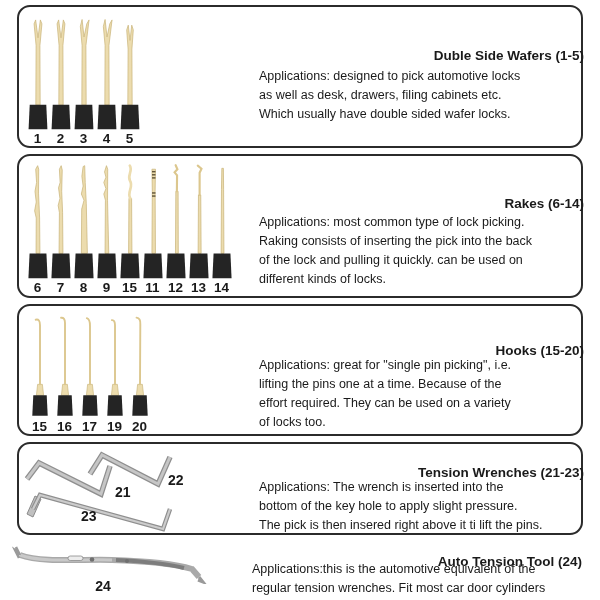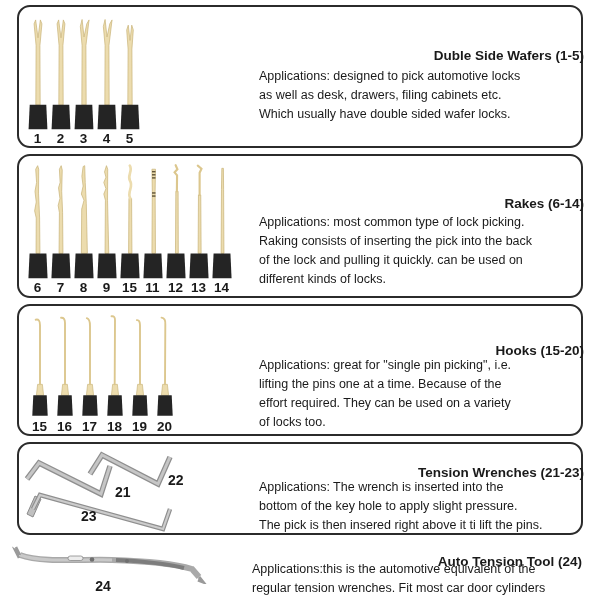--- a/index.html
+++ b/index.html
@@ -179,28 +179,20 @@
           <div class="pick-num">16</div>
         </div>
         <div class="pick-slot" style="width: 25px;">
           <svg width="24" height="104" viewBox="0 0 24 132">
             <path d="M9,88 L15,88 L16.6,102 L7.4,102 Z" fill="#ecdcae" stroke="#c8b377" stroke-width="0.8" stroke-linejoin="round"></path>
             <path d="M12,88 L12,14 Q12,5 8,4" fill="none" stroke="#dcc78e" stroke-width="2.4" stroke-linecap="round"></path>
             <polygon points="3.5,102 20.5,102 21.8,128 2.2,128" fill="#242424"></polygon>
           </svg>
           <div class="pick-num">17</div>
         </div>
-        <div class="pick-slot" style="width: 25px;">
-          <svg width="24" height="104" viewBox="0 0 24 132">
-            <path d="M9,88 L15,88 L16.6,102 L7.4,102 Z" fill="#ecdcae" stroke="#c8b377" stroke-width="0.8" stroke-linejoin="round"></path>
-            <path d="M11.6,88 L12,7 Q12.2,0.8 7.6,1.6" fill="none" stroke="#dcc78e" stroke-width="2.4" stroke-linecap="round"></path>
-            <polygon points="3.5,102 20.5,102 21.8,128 2.2,128" fill="#242424"></polygon>
-          </svg>
-          <div class="pick-num">18</div>
-        </div>
         <div class="pick-slot" style="width: 25px; justify-content: center;">
           <svg width="24" height="104" viewBox="0 0 24 132">
             <path d="M9,88 L15,88 L16.6,102 L7.4,102 Z" fill="#ecdcae" stroke="#c8b377" stroke-width="0.8" stroke-linejoin="round"></path>
             <path d="M12,88 L12,13 Q12,6 8,6.5" fill="none" stroke="#dcc78e" stroke-width="2.4" stroke-linecap="round"></path>
             <polygon points="3.5,102 20.5,102 21.8,128 2.2,128" fill="#242424"></polygon>
           </svg>
           <div class="pick-num">19</div>
         </div>
         <div class="pick-slot" style="width: 25px;">
           <svg width="24" height="104" viewBox="0 0 24 132">

